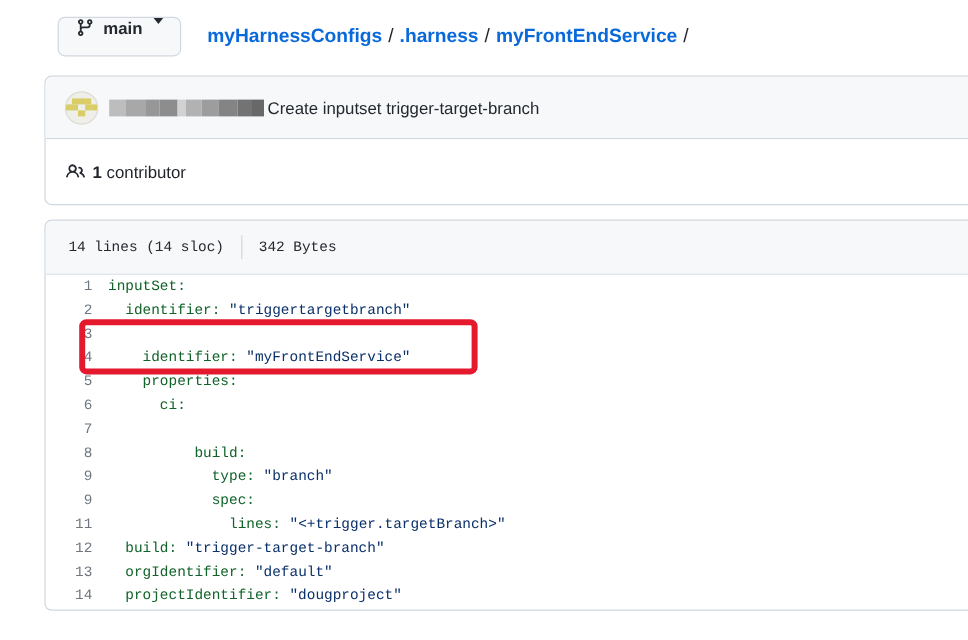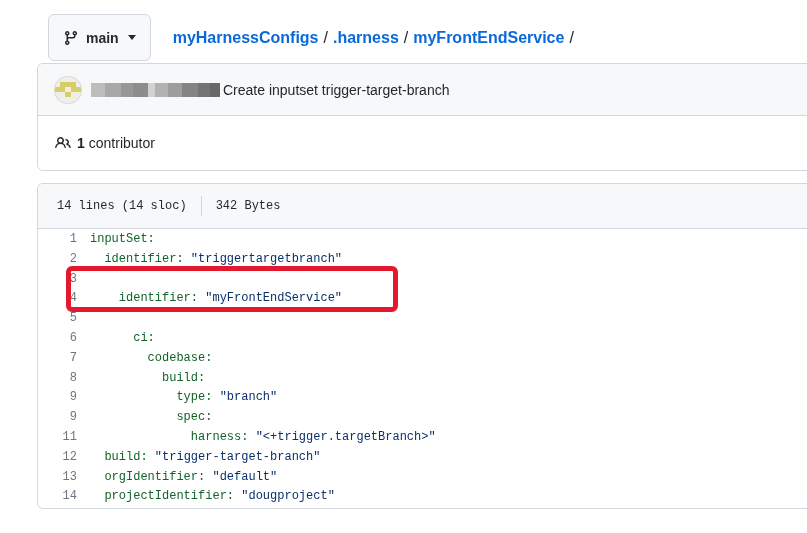--- a/index.html
+++ b/index.html
@@ -5,21 +5,21 @@
   * { margin:0; padding:0; box-sizing:border-box; }
   html,body { width:807px; height:533px; }
   body {
     position:relative; background:#ffffff; overflow:hidden;
     font-family:"Liberation Sans", sans-serif; color:#1f2328;
   }
 
   
   .topbar { position:absolute; left:48px; top:14px; display:flex; align-items:center; }
   .branch-btn {
-    display:inline-flex; align-items:center; gap:7px; height:47px; padding:0 14px;
+    display:inline-flex; gap:7px; height:33px; padding:0 14px;
     background:#f6f8fa; border:1px solid #d0d7de; border-radius:6px;
     font-size:14px; font-weight:600; color:#24292f; cursor:pointer;
   }
   .branch-btn svg { flex:none; }
   .caret {
     width:0; height:0; margin-left:2px;
     border-left:4px solid transparent; border-right:4px solid transparent;
     border-top:5px solid #24292f;
   }
   .breadcrumb { margin-left:22px; font-size:16px; display:flex; align-items:flex-start; white-space:pre; }
@@ -154,26 +154,26 @@
   <div class="file-header">
     <span>14 lines (14 sloc)</span>
     <span class="vdiv"></span>
     <span>342 Bytes</span>
   </div>
   <div class="code" id="code">
       <div class="code-row"><span class="ln">1</span><span class="cl"><span class="tok-key">inputSet:</span></span></div>
       <div class="code-row"><span class="ln">2</span><span class="cl">  <span class="tok-key">identifier:</span> <span class="tok-str">"triggertargetbranch"</span></span></div>
       <div class="code-row"><span class="ln">3</span></div>
       <div class="code-row"><span class="ln">4</span><span class="cl">    <span class="tok-key">identifier:</span> <span class="tok-str">"myFrontEndService"</span></span></div>
-      <div class="code-row"><span class="ln">5</span></div>
+      <div class="code-row"><span class="ln">5</span><span class="cl">    <span class="tok-key">properties:</span></span></div>
       <div class="code-row"><span class="ln">6</span><span class="cl">      <span class="tok-key">ci:</span></span></div>
-      <div class="code-row"><span class="ln">7</span><span class="cl">        <span class="tok-key">codebase:</span></span></div>
+      <div class="code-row"><span class="ln">7</span></div>
       <div class="code-row"><span class="ln">8</span><span class="cl">          <span class="tok-key">build:</span></span></div>
       <div class="code-row"><span class="ln">9</span><span class="cl">            <span class="tok-key">type:</span> <span class="tok-str">"branch"</span></span></div>
       <div class="code-row"><span class="ln">9</span><span class="cl">            <span class="tok-key">spec:</span></span></div>
-      <div class="code-row"><span class="ln">11</span><span class="cl">              <span class="tok-key">harness:</span> <span class="tok-str">"&lt;+trigger.targetBranch&gt;"</span></span></div>
+      <div class="code-row"><span class="ln">11</span><span class="cl">              <span class="tok-key">lines:</span> <span class="tok-str">"&lt;+trigger.targetBranch&gt;"</span></span></div>
       <div class="code-row"><span class="ln">12</span><span class="cl">  <span class="tok-key">build:</span> <span class="tok-str">"trigger-target-branch"</span></span></div>
       <div class="code-row"><span class="ln">13</span><span class="cl">  <span class="tok-key">orgIdentifier:</span> <span class="tok-str">"default"</span></span></div>
       <div class="code-row"><span class="ln">14</span><span class="cl">  <span class="tok-key">projectIdentifier:</span> <span class="tok-str">"dougproject"</span></span></div>
     </div>
 </section>
 
 <div class="annotation"></div>
 
 </body></html>

